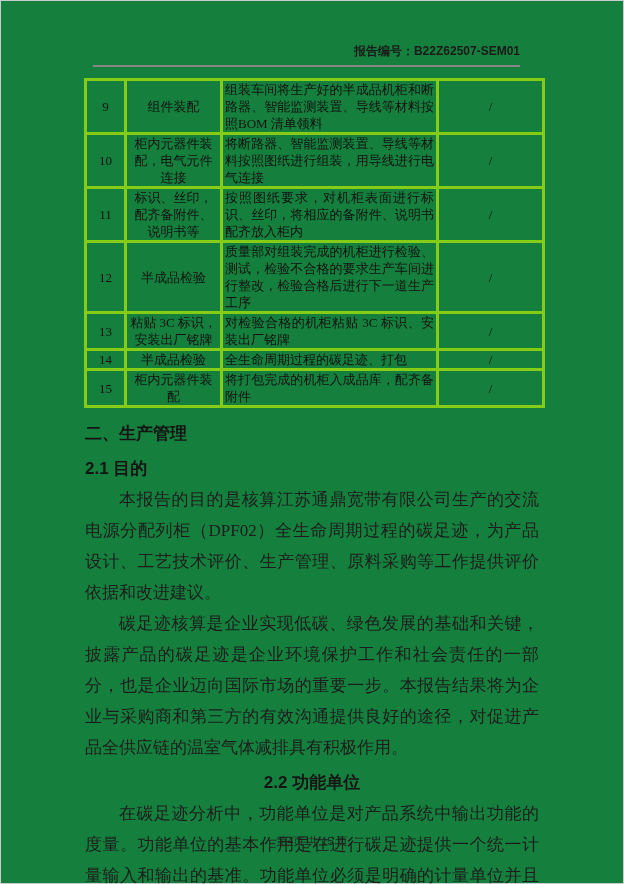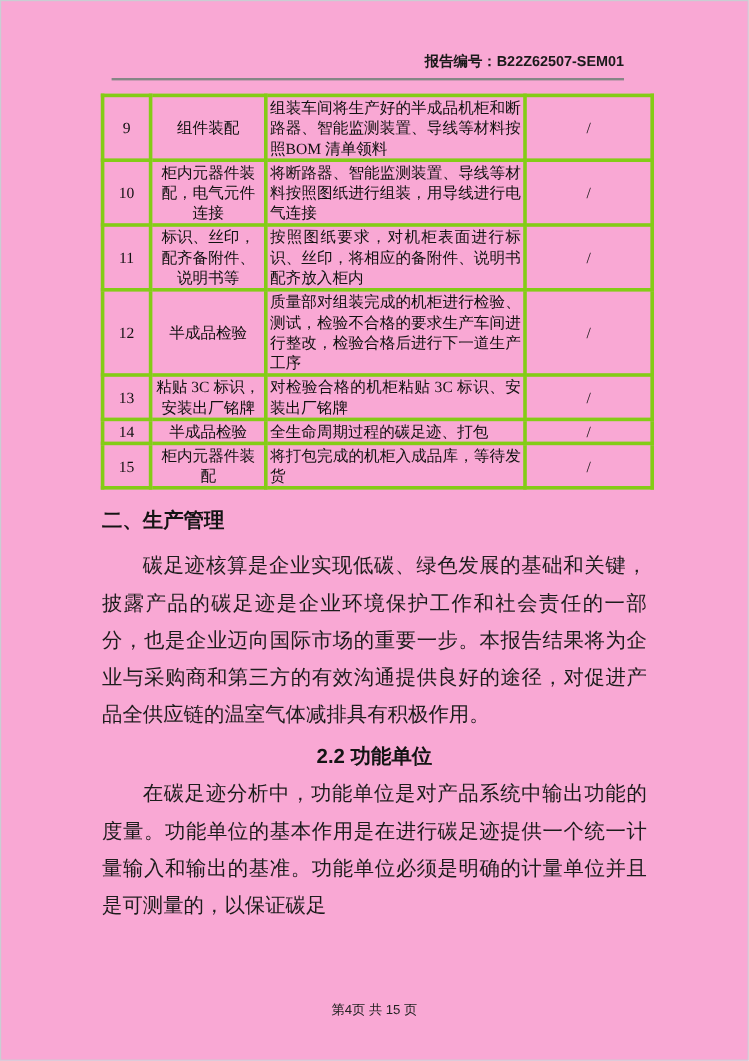--- a/index.html
+++ b/index.html
@@ -6,21 +6,21 @@
   html, body { background: #ffffff; }
   body {
     width: 624px; height: 884px;
     position: relative;
     overflow: hidden;
     font-family: "Liberation Serif", "DejaVu Serif", serif;
     color: #1c1c1c;
   }
   .page {
     position: absolute; inset: 0;
-    background: #f9a8d4;
+    background: #15803d;
     border: 1px solid #c9ced3;
   }
   
   .report-header {
     margin: 42px 103px 0 92px;
     text-align: right;
     font-family: "Liberation Sans", "DejaVu Sans", sans-serif;
     font-weight: bold;
     font-size: 12px;
     letter-spacing: 0px;
@@ -68,21 +68,21 @@
   .heading-l2.sec22 { margin-top: 10px; text-align: center; }
   p.body-para {
     margin: 5px 84px 0 84px;
     font-size: 17px;
     line-height: 31px;
     text-align: justify;
     text-indent: 2em;
     color: #1c1c1c;
     word-break: break-all;
   }
-  p.body-para.cont { margin-top: 12px; }
+  p.body-para.cont { margin-top: 0; }
   
   .page-footer {
     position: absolute;
     left: 0; right: 0; top: 833px;
     text-align: center;
     font-family: "Liberation Sans", "DejaVu Sans", sans-serif;
     font-size: 11px;
     color: #222;
   }
 </style>
@@ -127,29 +127,31 @@
       </tr>
       <tr>
         <td class="col-no">14</td>
         <td class="col-proc">半成品检验</td>
         <td class="col-desc">全生命周期过程的碳足迹、打包</td>
         <td class="col-val">/</td>
       </tr>
       <tr>
         <td class="col-no">15</td>
         <td class="col-proc">柜内元器件装配</td>
-        <td class="col-desc">将打包完成的机柜入成品库，等待发货</td>
+        <td class="col-desc">将打包完成的机柜入成品库，配齐备附件</td>
         <td class="col-val">/</td>
       </tr>
     </tbody>
   </table>
 
   <div class="heading-l1">二、生产管理</div>
 
+  <div class="heading-l2">2.1 目的</div>
 
+  <p class="body-para">本报告的目的是核算江苏通鼎宽带有限公司生产的交流电源分配列柜（DPF02）全生命周期过程的碳足迹，为产品设计、工艺技术评价、生产管理、原料采购等工作提供评价依据和改进建议。</p>
 
   <p class="body-para cont">碳足迹核算是企业实现低碳、绿色发展的基础和关键，披露产品的碳足迹是企业环境保护工作和社会责任的一部分，也是企业迈向国际市场的重要一步。本报告结果将为企业与采购商和第三方的有效沟通提供良好的途径，对促进产品全供应链的温室气体减排具有积极作用。</p>
 
   <div class="heading-l2 sec22">2.2 功能单位</div>
 
   <p class="body-para">在碳足迹分析中，功能单位是对产品系统中输出功能的度量。功能单位的基本作用是在进行碳足迹提供一个统一计量输入和输出的基准。功能单位必须是明确的计量单位并且是可测量的，以保证碳足</p>
 
   <div class="page-footer">第4页 共 15 页</div>
 
 </div>

